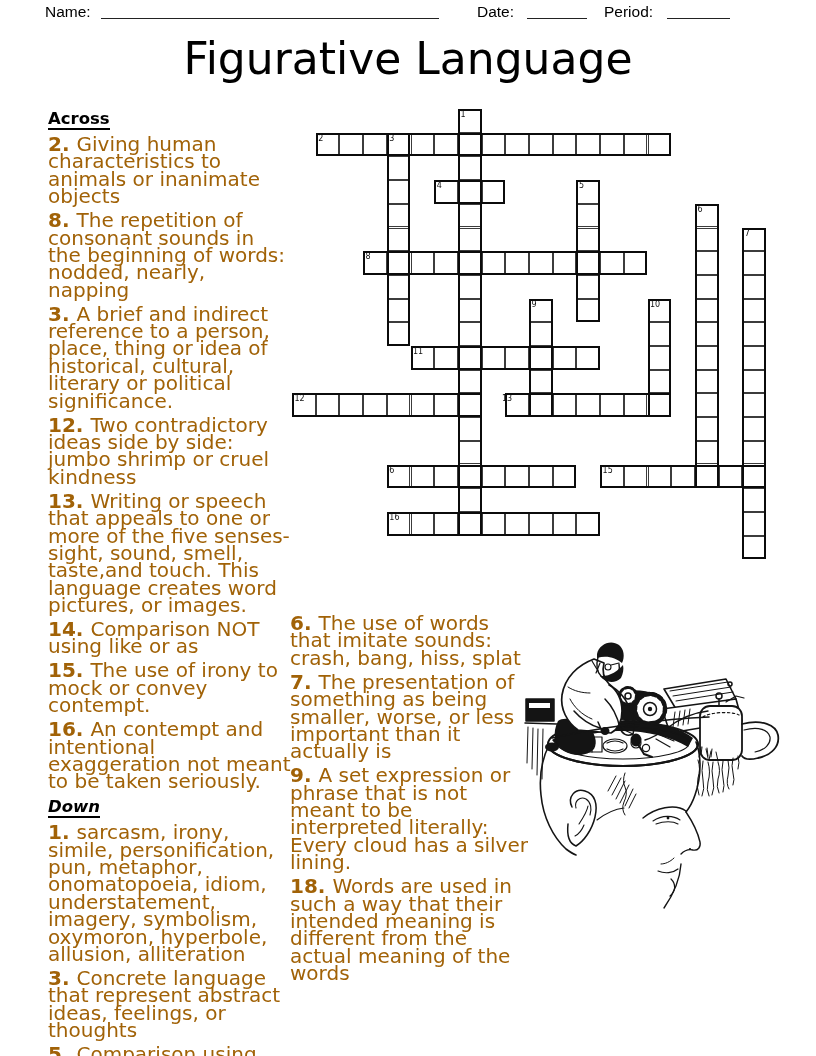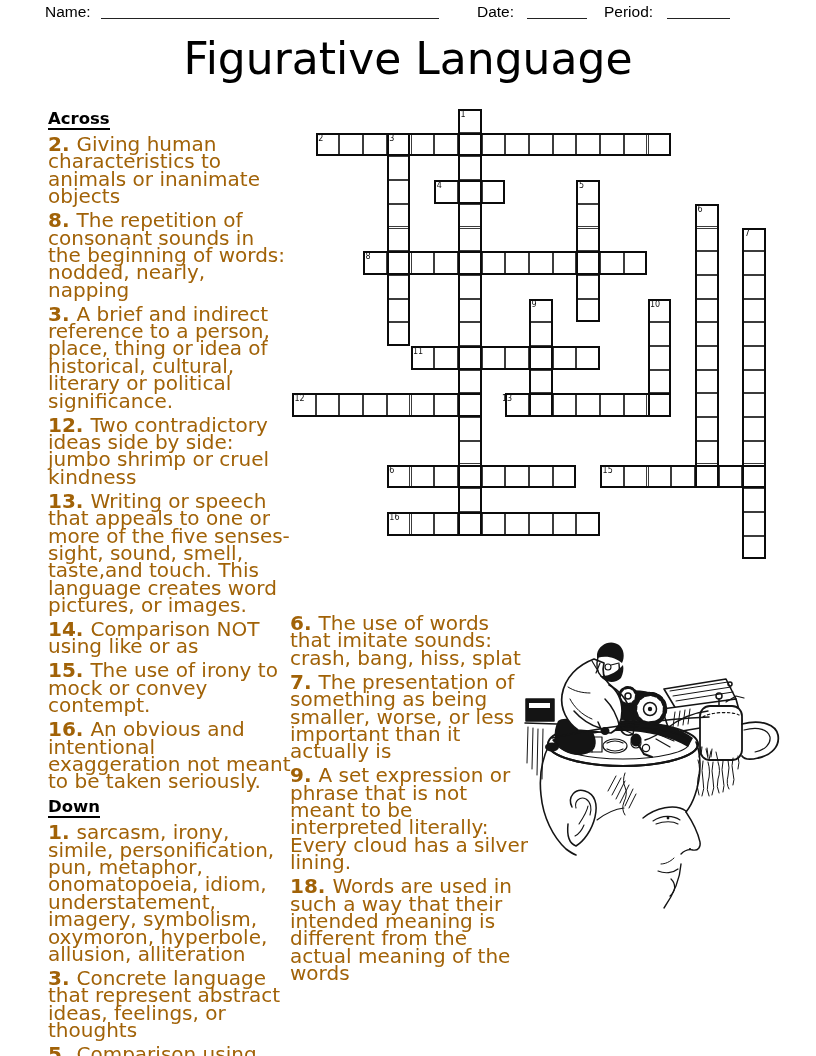--- a/index.html
+++ b/index.html
@@ -25,21 +25,21 @@
   
   .cluecol{position:absolute;}
   #col-left{left:48px;top:109px;width:243px;}
   #col-mid{left:290px;top:597px;width:238px;margin-top:18px;}
   .clue-heading{
     font-size:16.5px;font-weight:bold;margin:0 0 6px 0;color:#000;
   }
   .clue-heading span{display:inline-block;border-bottom:2px solid #000;padding-bottom:0px;}
   .clue{margin:0 0 6.5px 0;font-size:20px;line-height:17.4px;color:#a16207;}
   .clue .clue-num{font-weight:bold;}
-  #down-heading{margin-top:4px;}
+  #down-heading{margin-top:4px;font-style:italic;}
   
   #grid{position:absolute;left:292px;top:109px;width:476px;height:452px;}
   .cell{
     position:absolute;width:23.7px;height:23.7px;box-sizing:border-box;
     background:#fff;border:1px solid #3c3c3c;
   }
   .run-outline{
     position:absolute;box-sizing:border-box;border:2px solid #0b0b0b;
     background:transparent;pointer-events:none;z-index:3;
   }
@@ -246,21 +246,21 @@
 <div class="cluecol" id="col-left">
   <h2 class="clue-heading"><span>Across</span></h2>
   <div id="across-list">
       <p class="clue"><span class="clue-num">2. </span><span>Giving human characteristics to animals or inanimate objects</span></p>
       <p class="clue"><span class="clue-num">8. </span><span>The repetition of consonant sounds in the beginning of words: nodded, nearly, napping</span></p>
       <p class="clue"><span class="clue-num">3. </span><span>A brief and indirect reference to a person, place, thing or idea of historical, cultural, literary or political significance.</span></p>
       <p class="clue"><span class="clue-num">12. </span><span>Two contradictory ideas side by side: jumbo shrimp or cruel kindness</span></p>
       <p class="clue"><span class="clue-num">13. </span><span>Writing or speech that appeals to one or more of the five senses-sight, sound, smell, taste,and touch. This language creates word pictures, or images.</span></p>
       <p class="clue"><span class="clue-num">14. </span><span>Comparison NOT using like or as</span></p>
       <p class="clue"><span class="clue-num">15. </span><span>The use of irony to mock or convey contempt.</span></p>
-      <p class="clue"><span class="clue-num">16. </span><span>An obvious and intentional exaggeration not meant to be taken seriously.</span></p>
+      <p class="clue"><span class="clue-num">16. </span><span>An contempt and intentional exaggeration not meant to be taken seriously.</span></p>
     </div>
   <h2 class="clue-heading" id="down-heading"><span>Down</span></h2>
   <div id="down-list-left">
       <p class="clue"><span class="clue-num">1. </span><span>sarcasm, irony, simile, personification, pun, metaphor, onomatopoeia, idiom, understatement, imagery, symbolism, oxymoron, hyperbole, allusion, alliteration</span></p>
       <p class="clue"><span class="clue-num">3. </span><span>Concrete language that represent abstract ideas, feelings, or thoughts</span></p>
       <p class="clue"><span class="clue-num">5. </span><span>Comparison using like or as</span></p>
     </div>
 </div>
 
 <div class="cluecol" id="col-mid">

